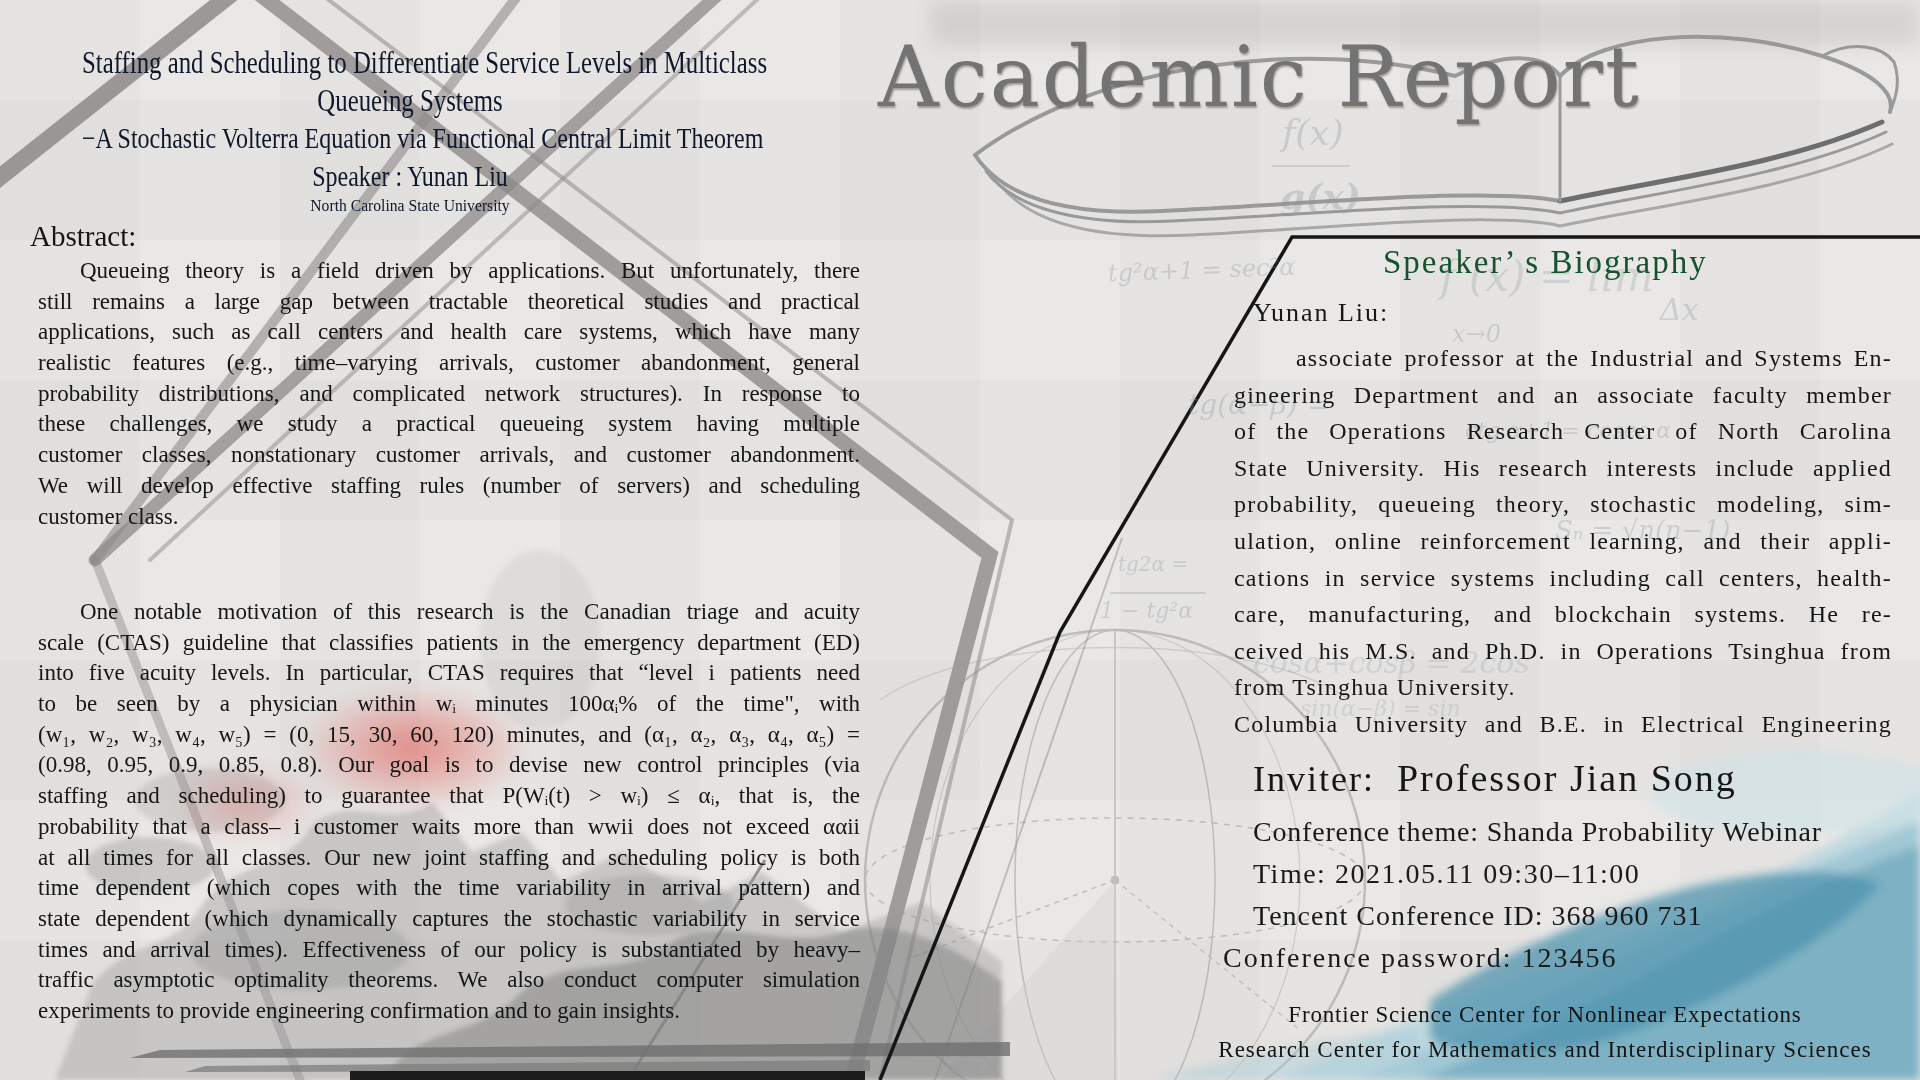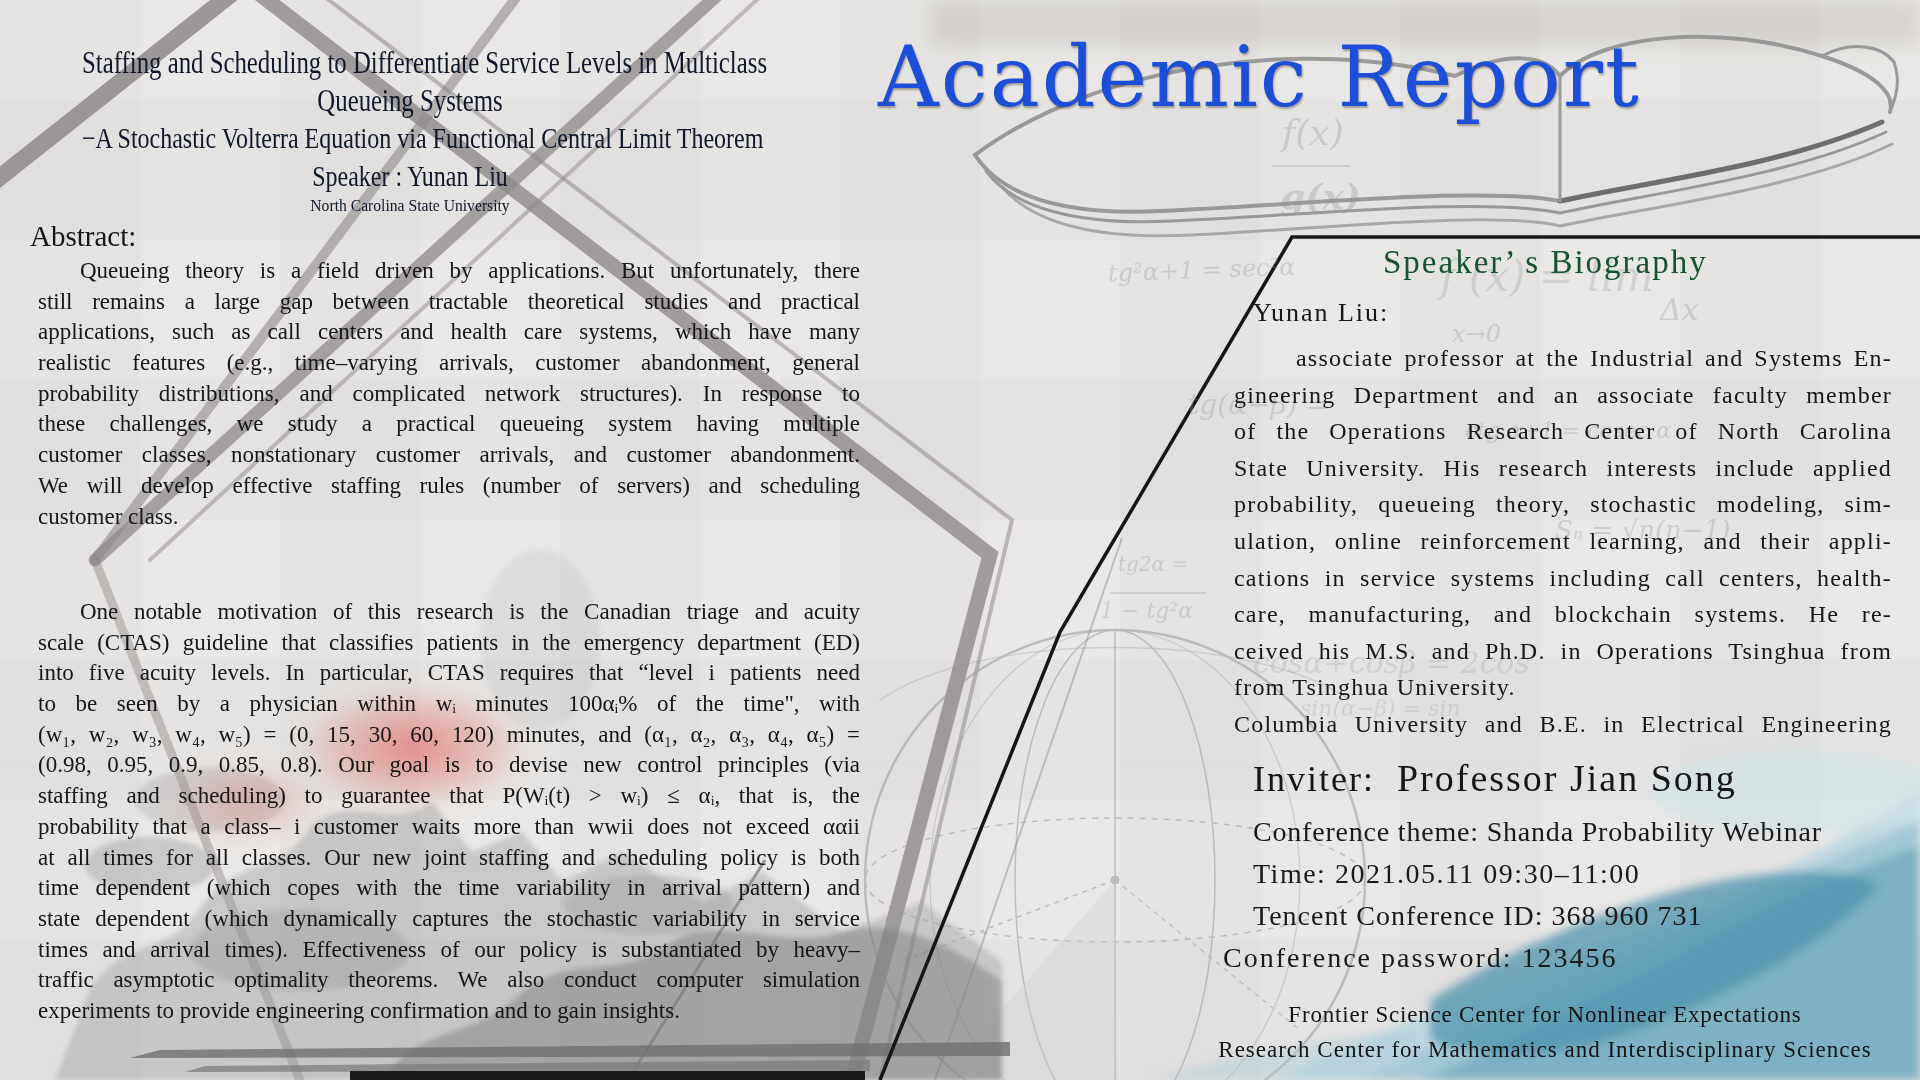--- a/index.html
+++ b/index.html
@@ -21,21 +21,21 @@
   .t3{font-size:30px;line-height:36px;}
   .t4{font-size:30px;line-height:36px;margin-top:2px;}
   .t5{font-size:17px;line-height:24px;transform:scaleX(0.92);}
   .abstract-label{left:30px;top:220px;font-size:29px;}
   .para{left:38px;width:822px;}
   .pline{font-size:23px;line-height:30.7px;height:30.7px;text-align:justify;text-align-last:justify;white-space:normal;}
   .pline.last{text-align-last:left;}
   .pline.ind{text-indent:42px;}
   
   .report-title{left:878px;top:28px;width:860px;font-family:"DejaVu Serif",serif;
-    font-size:84px;letter-spacing:2px;color:#1d4ed8;white-space:nowrap;
+    font-size:84px;letter-spacing:2px;color:#737373;white-space:nowrap;
     text-shadow:1px 2px 2px rgba(40,25,10,0.35);}
   
   .bio-heading{left:1383px;top:244px;font-size:33px;letter-spacing:2px;color:#14532d;white-space:nowrap;}
   .bio-name{left:1253px;top:298px;font-size:26px;letter-spacing:2px;}
   .bio-lines{left:1234px;top:340px;width:658px;}
   .bline{font-size:24px;letter-spacing:1.2px;line-height:36.6px;height:36.6px;text-align:justify;text-align-last:justify;}
   .bline.ind{text-indent:62px;}
   .bline.last{text-align-last:left;}
   .inviter{left:1253px;top:756px;display:flex;align-items:baseline;gap:22px;white-space:nowrap;}
   .inviter-label{font-size:36px;letter-spacing:2px;}

